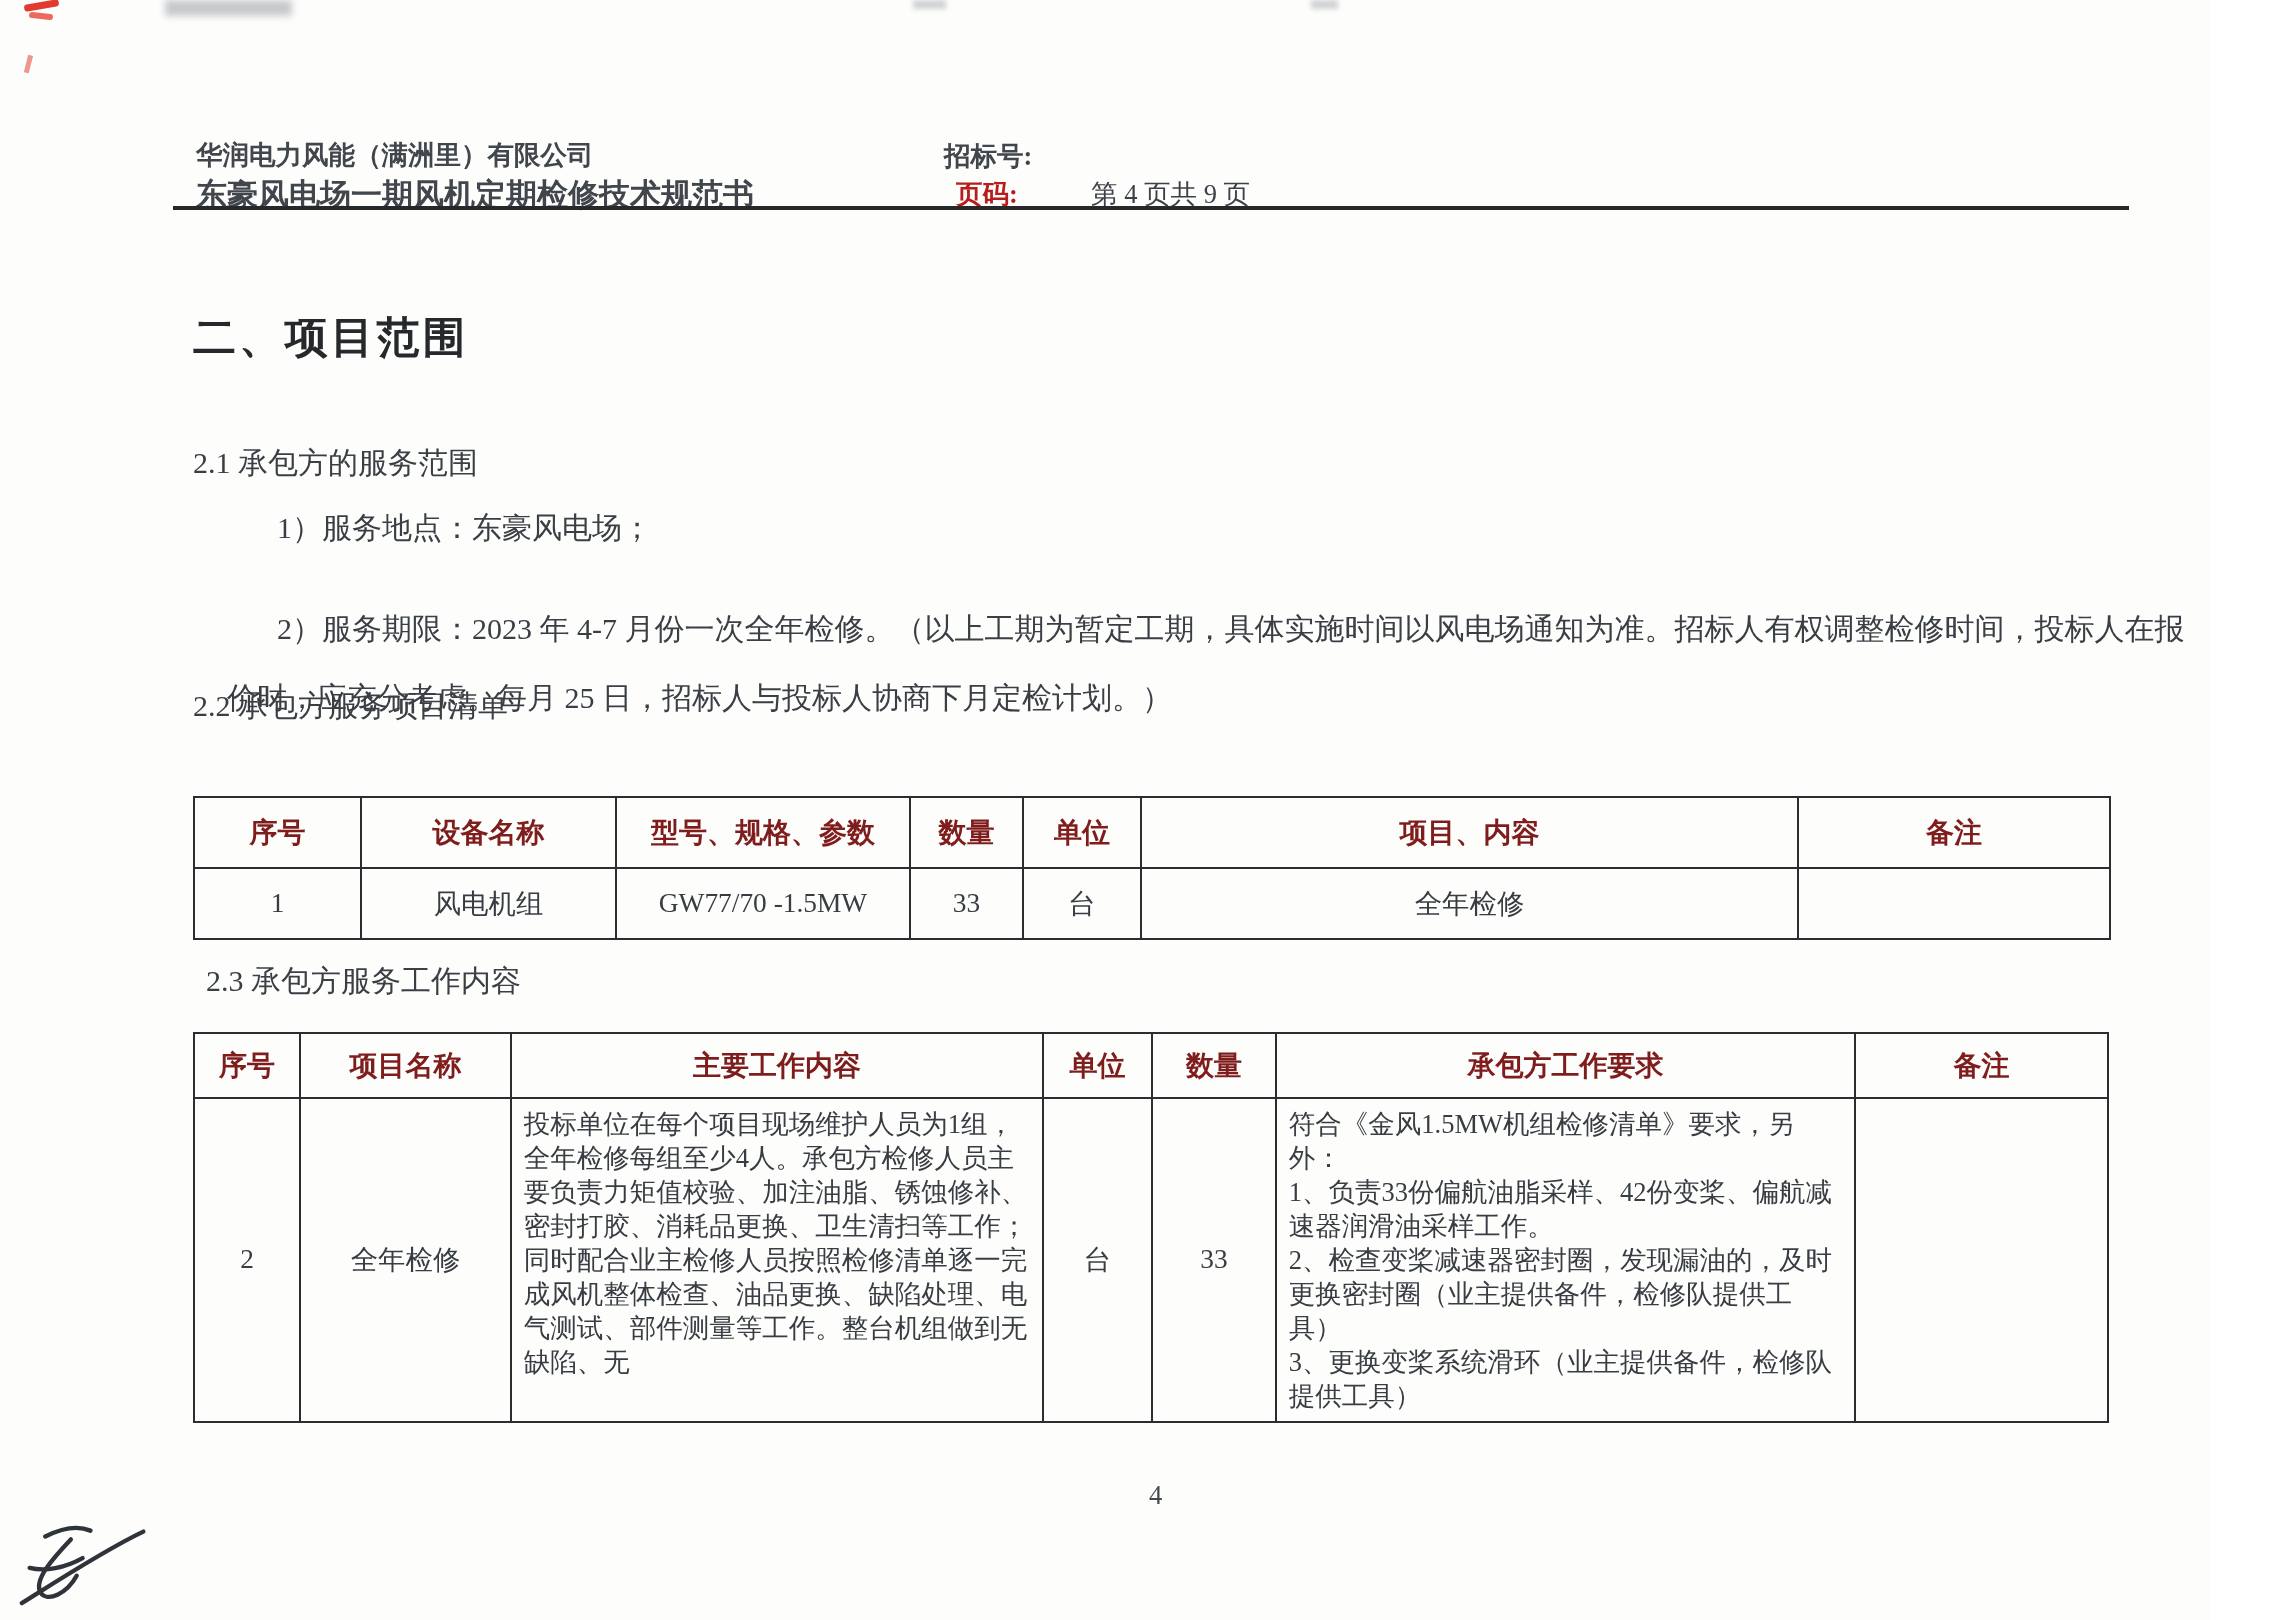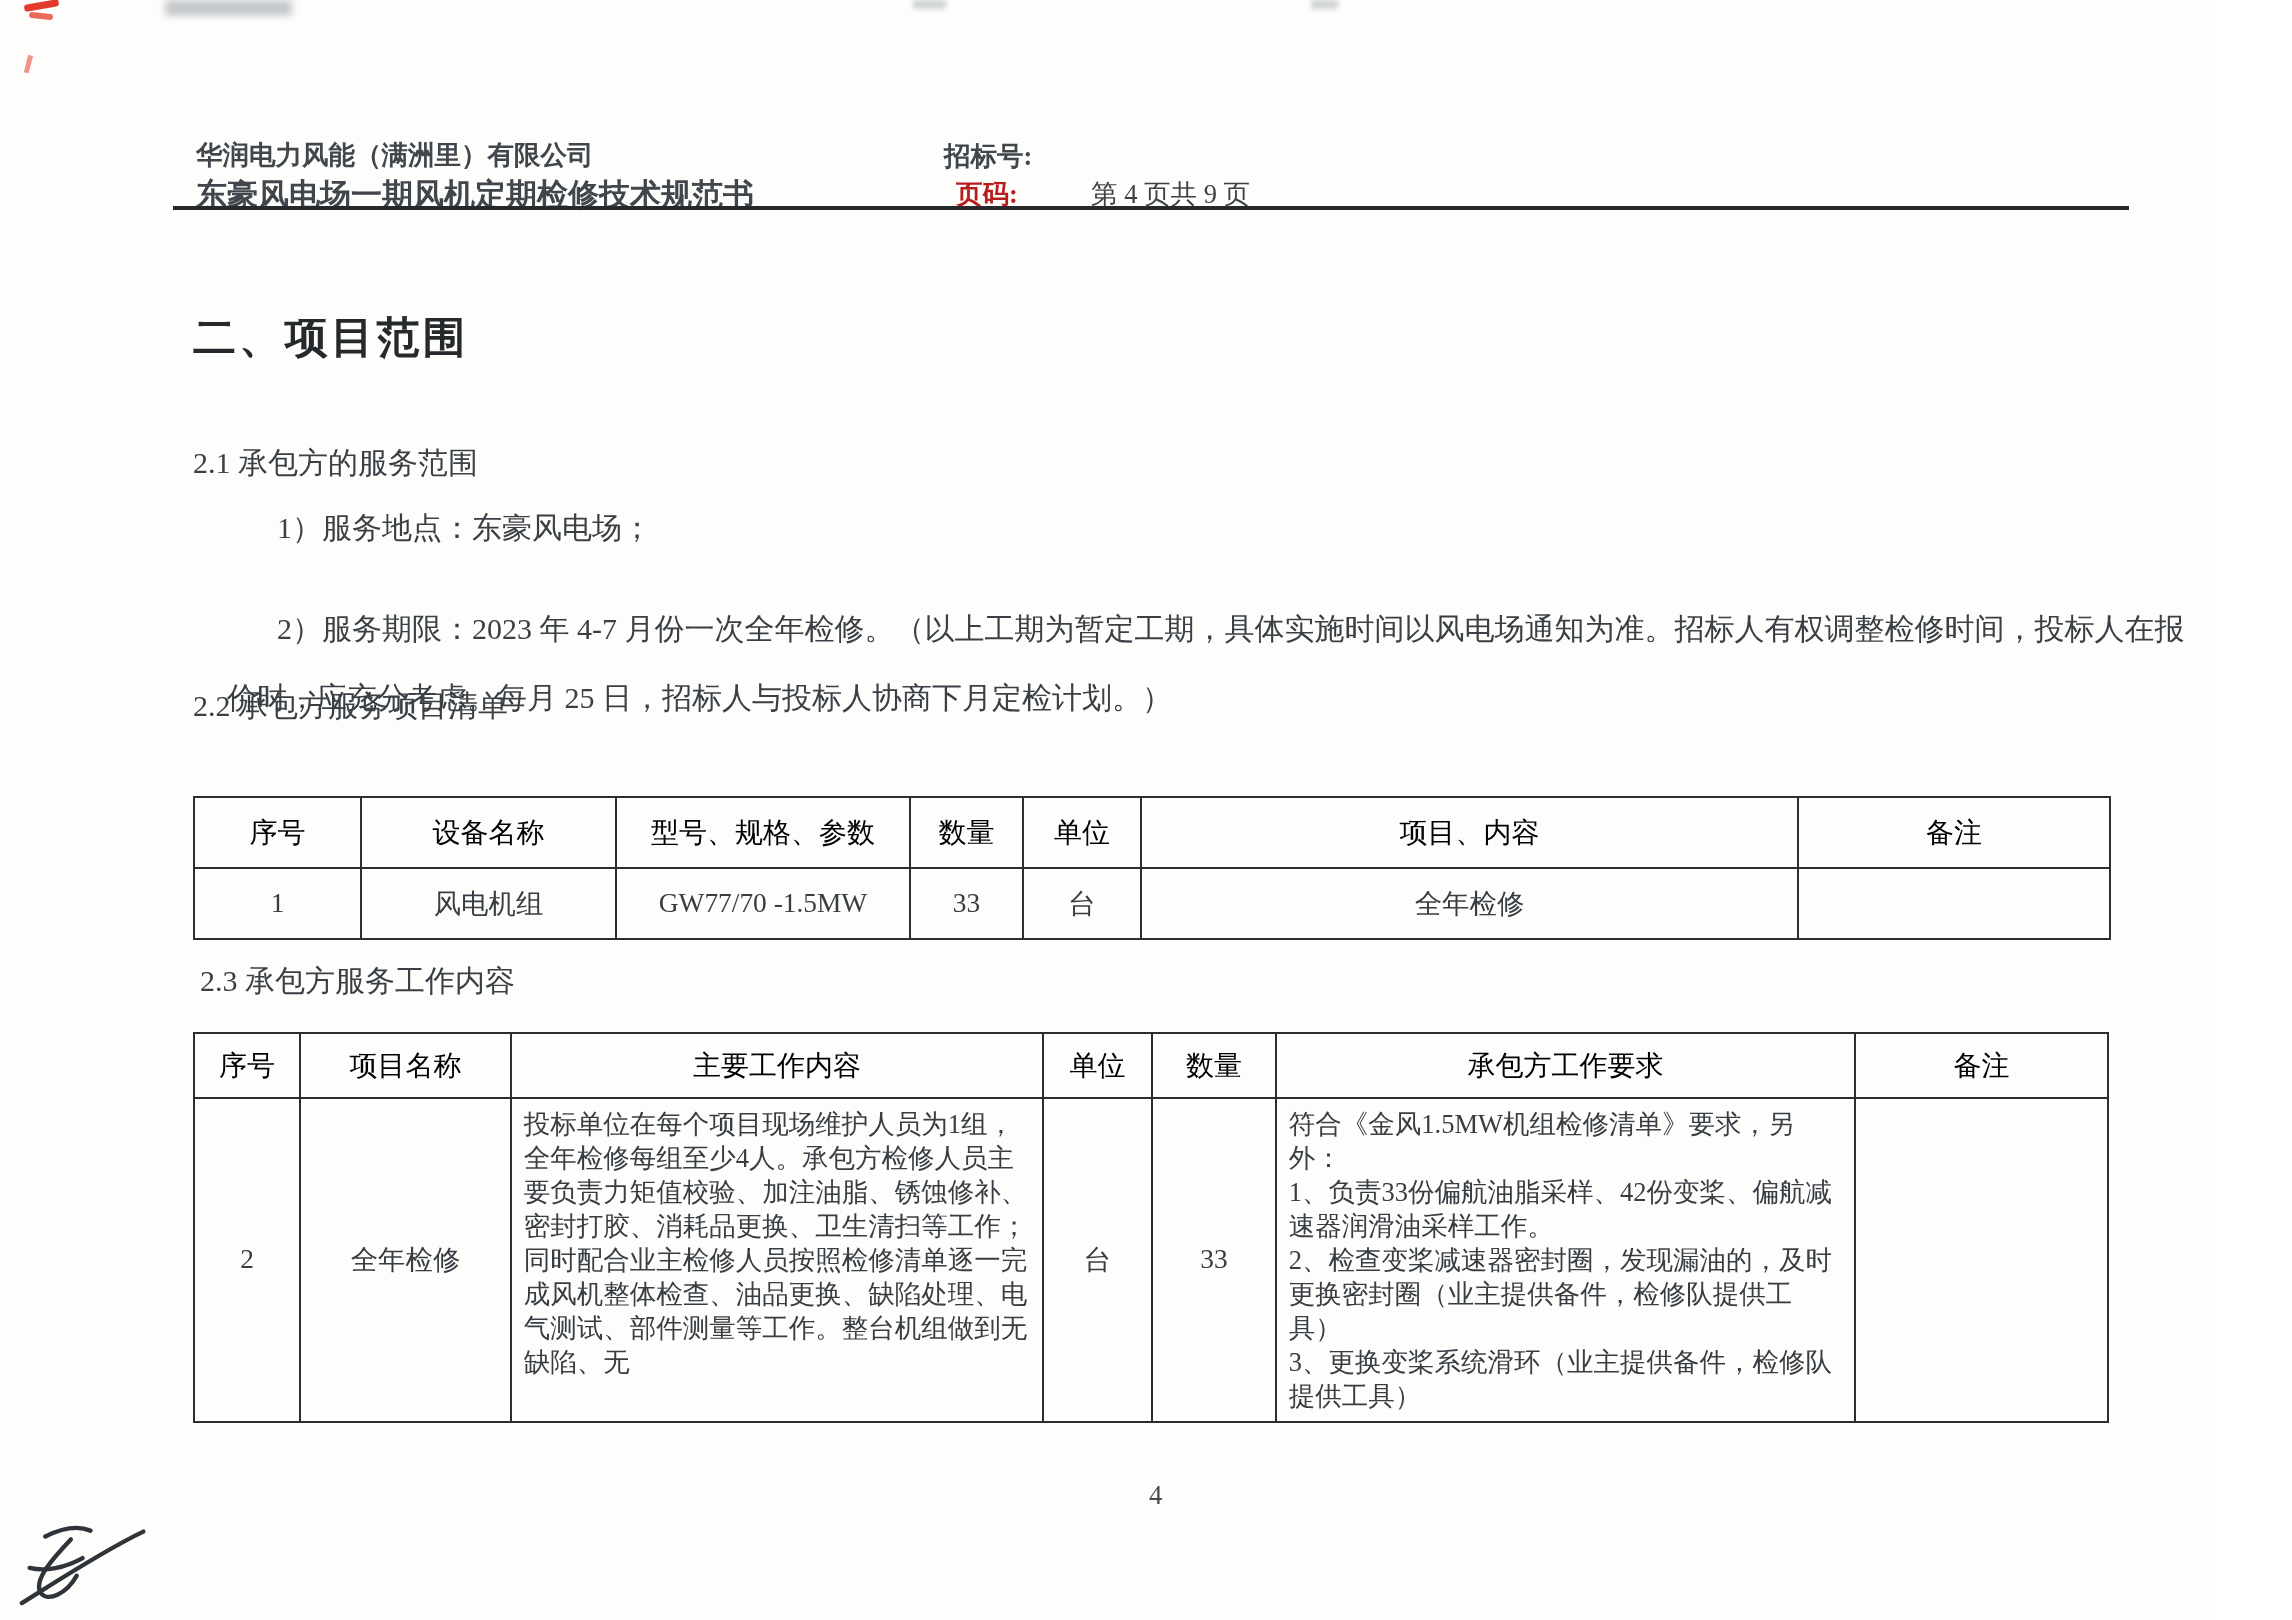--- a/index.html
+++ b/index.html
@@ -23,30 +23,30 @@
   .hdr-rule      { left:173px; top:206px; width:1956px; height:3.9px; background:#26292c; }
 
   
   .sec-title { left:193px; top:309px; font-size:43px; font-weight:bold; letter-spacing:2.9px;
                color:#26292c; font-family:"Liberation Sans","DejaVu Sans",sans-serif; }
   .h-sub     { font-size:30px; color:#3a3f45; }
   .s21-heading { left:193px; top:443px; }
   .s21-item1   { left:277px; top:508px; font-size:30px; }
   .s21-item2   { left:227px; top:594px; width:1980px; font-size:30px; line-height:69px; text-indent:50px; }
   .s22-heading { left:193px; top:686px; }
-  .s23-heading { left:200px; top:961px; }
+  .s23-heading { left:206px; top:961px; }
 
   
   table { border-collapse:collapse; table-layout:fixed; background:#fdfdfc; }
   .doc-table { position:absolute; left:193px; width:1914px; }
   .table1 { top:796px; }
   .table2 { top:1032px; }
   th, td { border:2.9px solid #2b2e31; font-size:27.4px; color:#383d43; text-align:center;
            vertical-align:middle; overflow:hidden; }
-  th { font-size:28px; font-weight:normal; color:#000000; }
+  th { font-size:28px; font-weight:bold; color:#7f1d1d; }
   .table1 th { height:71px; }
   .table1 td { height:71px; }
   .table2 th { height:65px; }
   .table2 td { height:314px; }
   td.longtext { text-align:left; vertical-align:top; padding:7.8px 11.8px; line-height:34px;
                 font-size:26.5px; white-space:pre-line; }
 
   .page-num { left:1149px; top:1480px; font-size:26.5px; color:#44494f; }
 
   

